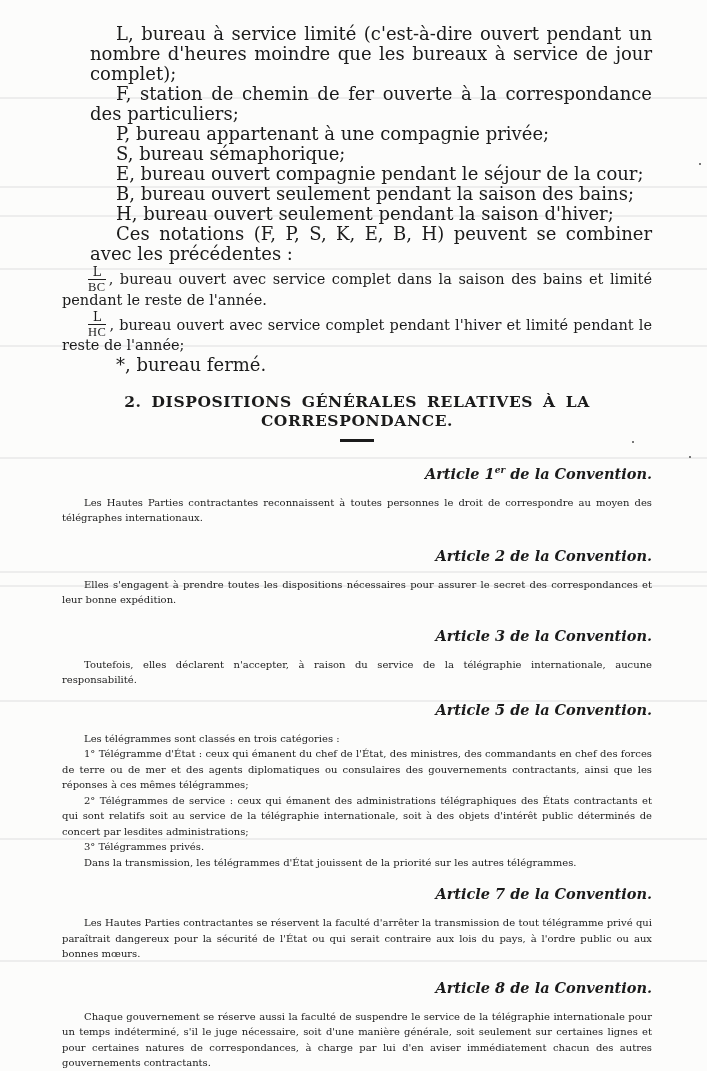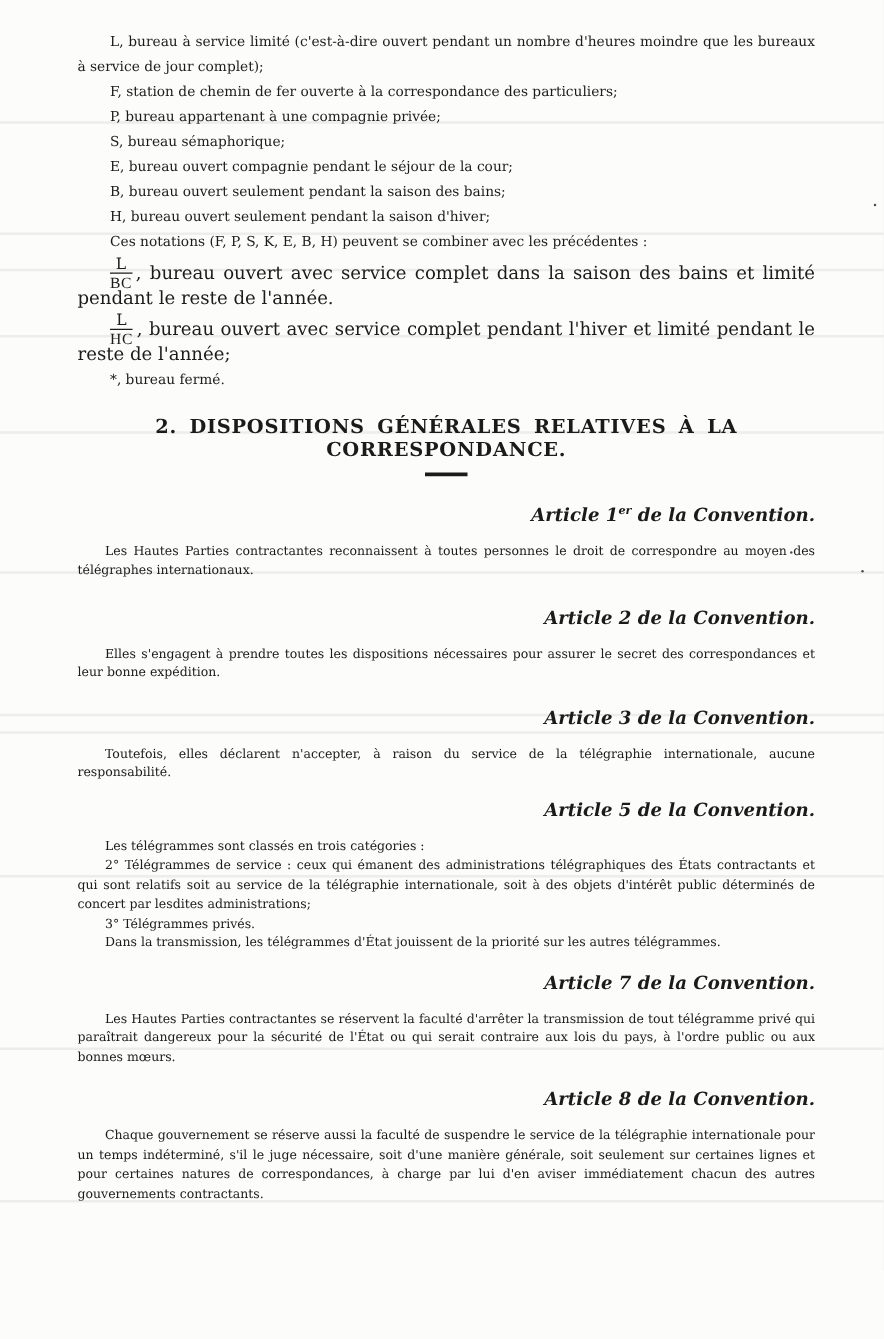--- a/index.html
+++ b/index.html
@@ -18,24 +18,25 @@
 
   .content {
     position: absolute;
     left: 62px;
     top: 24px;
     width: 590px;
   }
 
   
   .note-para {
-    font-size: 11px;
+    font-size: 18px;
     line-height: 20px;
     text-align: justify;
     text-indent: 26px;
+    margin-left: 28px;
   }
 
   
   .frac-para {
     font-size: 14.5px;
     line-height: 20px;
     text-align: justify;
     margin-top: 5px;
   }
   .frac {
@@ -162,20 +163,21 @@
     <p class="article-para">Les Hautes Parties contractantes reconnaissent à toutes personnes le droit de correspondre au moyen des télégraphes internationaux.</p>
 
     <h2 class="article-heading mt20">Article 2 de la Convention.</h2>
     <p class="article-para">Elles s'engagent à prendre toutes les dispositions nécessaires pour assurer le secret des correspondances et leur bonne expédition.</p>
 
     <h2 class="article-heading mt18">Article 3 de la Convention.</h2>
     <p class="article-para">Toutefois, elles déclarent n'accepter, à raison du service de la télégraphie internationale, aucune responsabilité.</p>
 
     <h2 class="article-heading mt12">Article 5 de la Convention.</h2>
     <p class="article-para">Les télégrammes sont classés en trois catégories :</p>
+    <p class="article-para follow">1° Télégramme d'État : ceux qui émanent du chef de l'État, des ministres, des commandants en chef des forces de terre ou de mer et des agents diplomatiques ou consulaires des gouvernements contractants, ainsi que les réponses à ces mêmes télégrammes;</p>
     <p class="article-para follow">2° Télégrammes de service : ceux qui émanent des administrations télégraphiques des États contractants et qui sont relatifs soit au service de la télégraphie internationale, soit à des objets d'intérêt public déterminés de concert par lesdites administrations;</p>
     <p class="article-para follow">3° Télégrammes privés.</p>
     <p class="article-para follow">Dans la transmission, les télégrammes d'État jouissent de la priorité sur les autres télégrammes.</p>
 
     <h2 class="article-heading mt14">Article 7 de la Convention.</h2>
     <p class="article-para">Les Hautes Parties contractantes se réservent la faculté d'arrêter la transmission de tout télégramme privé qui paraîtrait dangereux pour la sécurité de l'État ou qui serait contraire aux lois du pays, à l'ordre public ou aux bonnes mœurs.</p>
 
     <h2 class="article-heading mt16">Article 8 de la Convention.</h2>
     <p class="article-para">Chaque gouvernement se réserve aussi la faculté de suspendre le service de la télégraphie internationale pour un temps indéterminé, s'il le juge nécessaire, soit d'une manière générale, soit seulement sur certaines lignes et pour certaines natures de correspondances, à charge par lui d'en aviser immédiatement chacun des autres gouvernements contractants.</p>
 

